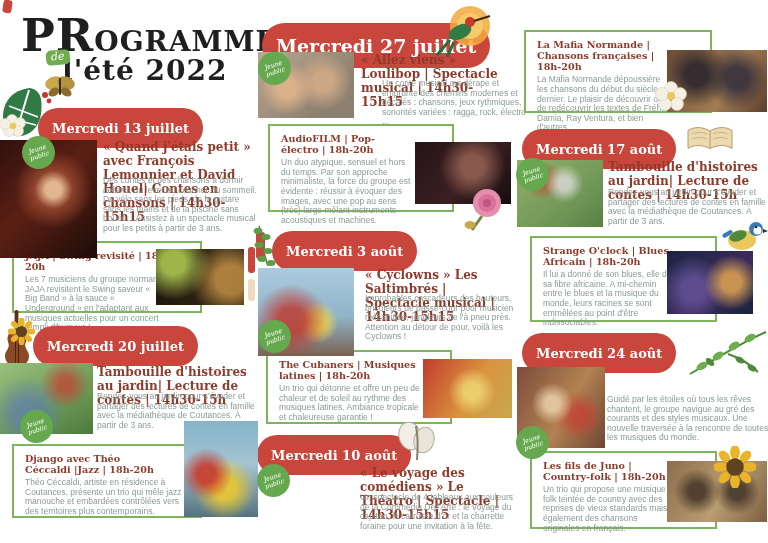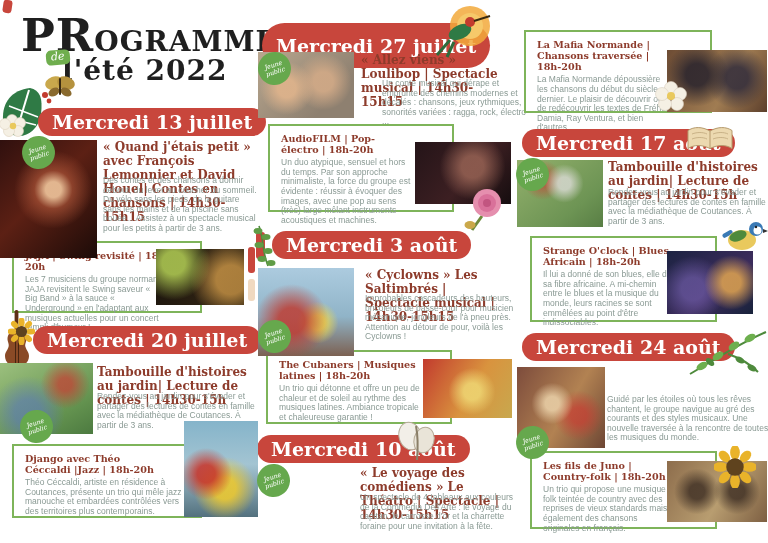--- a/index.html
+++ b/index.html
@@ -8,21 +8,21 @@
   .abs{position:absolute}
   
   .t-big{font-family:"DejaVu Serif",serif;font-weight:700;font-size:45px;line-height:1;color:#1f1f1f;text-transform:uppercase;letter-spacing:1px}
   .t-rest{font-family:"DejaVu Serif",serif;font-weight:700;font-size:28px;color:#1f1f1f;text-transform:uppercase;letter-spacing:1px}
   .t-sub{font-family:"DejaVu Serif",serif;font-weight:700;font-size:28px;color:#1f1f1f;letter-spacing:1px}
   .de-chip{background:#6fae4e;color:#fff;font-family:"DejaVu Serif",serif;font-style:italic;font-size:11px;
            padding:0 5px 2px 5px;border-radius:5px;transform:rotate(-5deg);display:inline-block}
   
   .pill{position:absolute;display:flex;align-items:center;justify-content:center;background:#c8463c;color:#fff;
         font-family:"DejaVu Serif",serif;font-weight:700;border-radius:24px;white-space:nowrap;
-        font-size:19px;height:28px;padding:0 14px}
+        font-size:13px;height:40px;padding:0 14px}
   .pill-lg{font-size:19px;height:45px}
   
   .etitle{position:absolute;color:#8d3b2b;font-family:"DejaVu Serif",serif;font-weight:700;
           font-size:12px;line-height:1.16}
   .edesc{position:absolute;color:#8a9a94;font-size:8.5px;line-height:1.13}
   
   .gbox{position:absolute;border:2px solid #7eb45a;background:#fff;box-sizing:border-box}
   .bt{margin:7px 11px 3px;color:#8d3b2b;font-family:"DejaVu Serif",serif;font-weight:700;font-size:9.6px;line-height:1.16}
   .bd{margin:1px 11px;color:#8a9a94;font-size:8.5px;line-height:1.13}
   
@@ -207,21 +207,21 @@
       <path d="M20 8c2 10 2 22 1 34" stroke="#8a7f68" stroke-width="2" fill="none"></path>
     </svg>
   </span>
 
   <div class="jp" style="left:257px;top:464px">Jeune public</div>
   <div class="photo ph-theatro" style="left:258px;top:465px;width:97px;height:78px"></div>
   <div class="etitle" style="left:360px;top:467px;width:156px">« Le voyage des comédiens » Le Théatro | Spectacle | 14h30-15h15</div>
   <div class="edesc" style="left:360px;top:493px;width:158px">Un spectacle de 4 tableaux aux couleurs de la Commedia Dell'Arte : le voyage du capitan, le carrosse d'or et la charrette foraine pour une invitation à la fête.</div>
 
   <div class="gbox" style="left:524px;top:30px;width:188px;height:83px">
-    <div class="bt" style="width:125px">La Mafia Normande | Chansons traversée | 18h-20h</div>
+    <div class="bt" style="width:125px">La Mafia Normande | Chansons françaises | 18h-20h</div>
     <div class="bd" style="width:136px">La Mafia Normande dépoussière les chansons du début du siècle dernier. Le plaisir de découvrir ou de redécouvrir les textes de Fréhel, Damia, Ray Ventura, et bien d'autres.</div>
   </div>
   <div class="photo ph-mafia" style="left:667px;top:50px;width:100px;height:62px"></div>
   <span class="abs" style="left:652px;top:80px;z-index:3">
     <svg width="38" height="34" viewBox="0 0 38 34">
       <g fill="#f5f0e4" stroke="#d8cfc0" stroke-width=".6">
         <circle cx="19" cy="8" r="6.5"></circle>
           <circle cx="28" cy="14" r="6.5"></circle>
           <circle cx="25" cy="24" r="6.5"></circle>
         <circle cx="13" cy="24" r="6.5"></circle>

